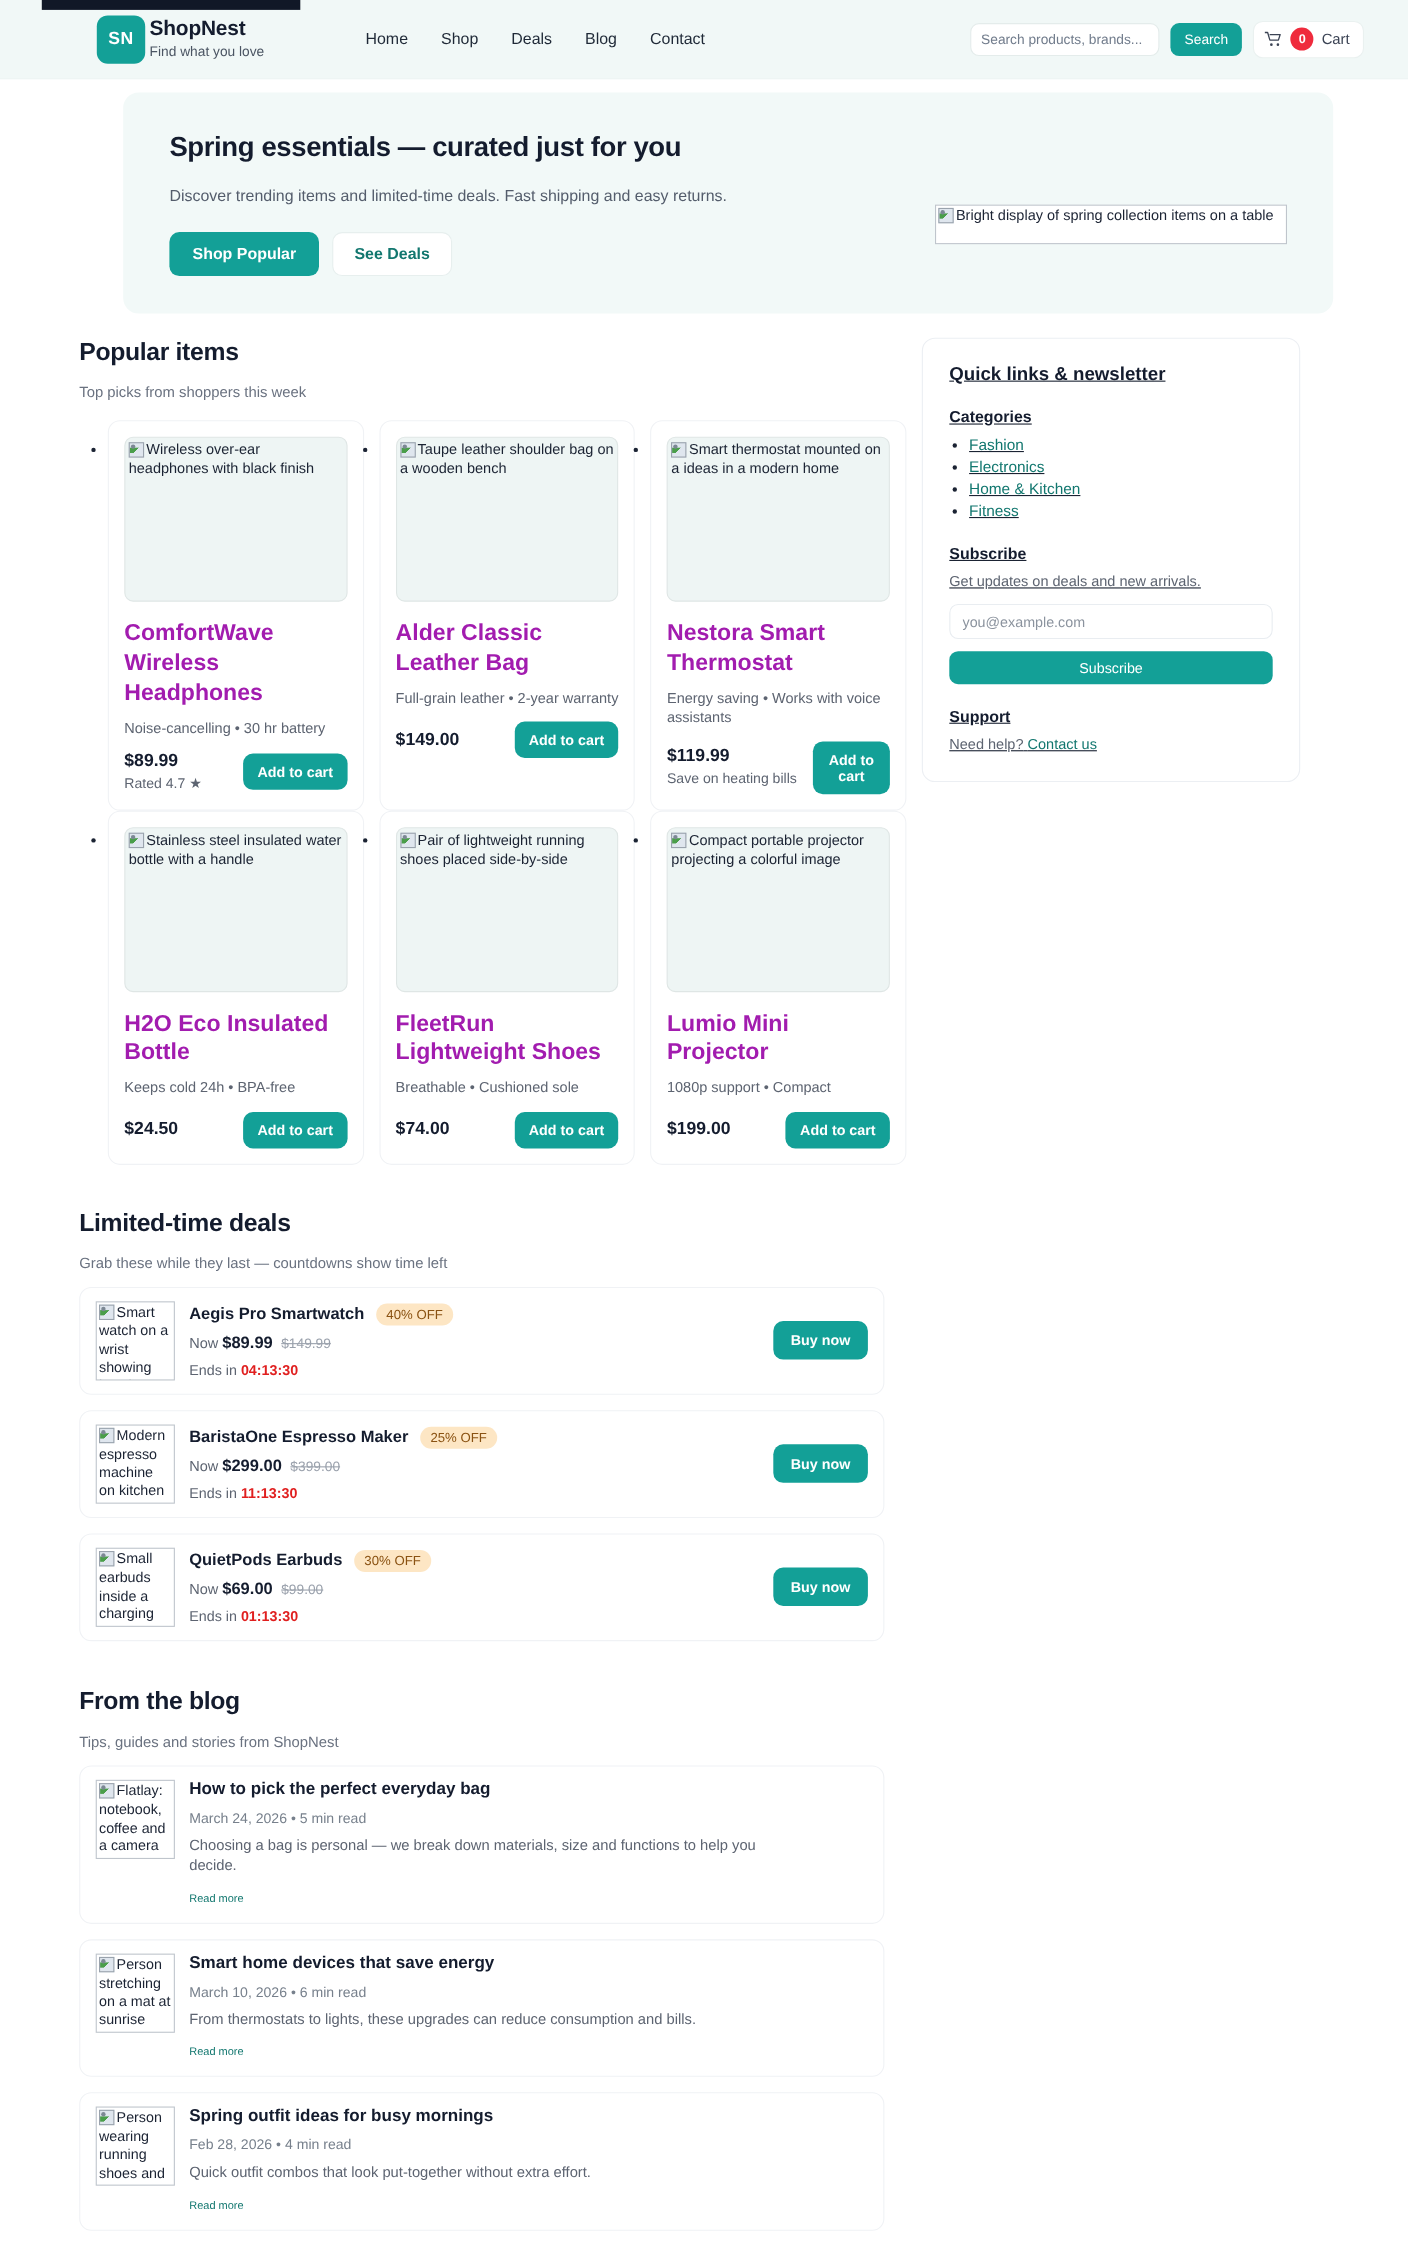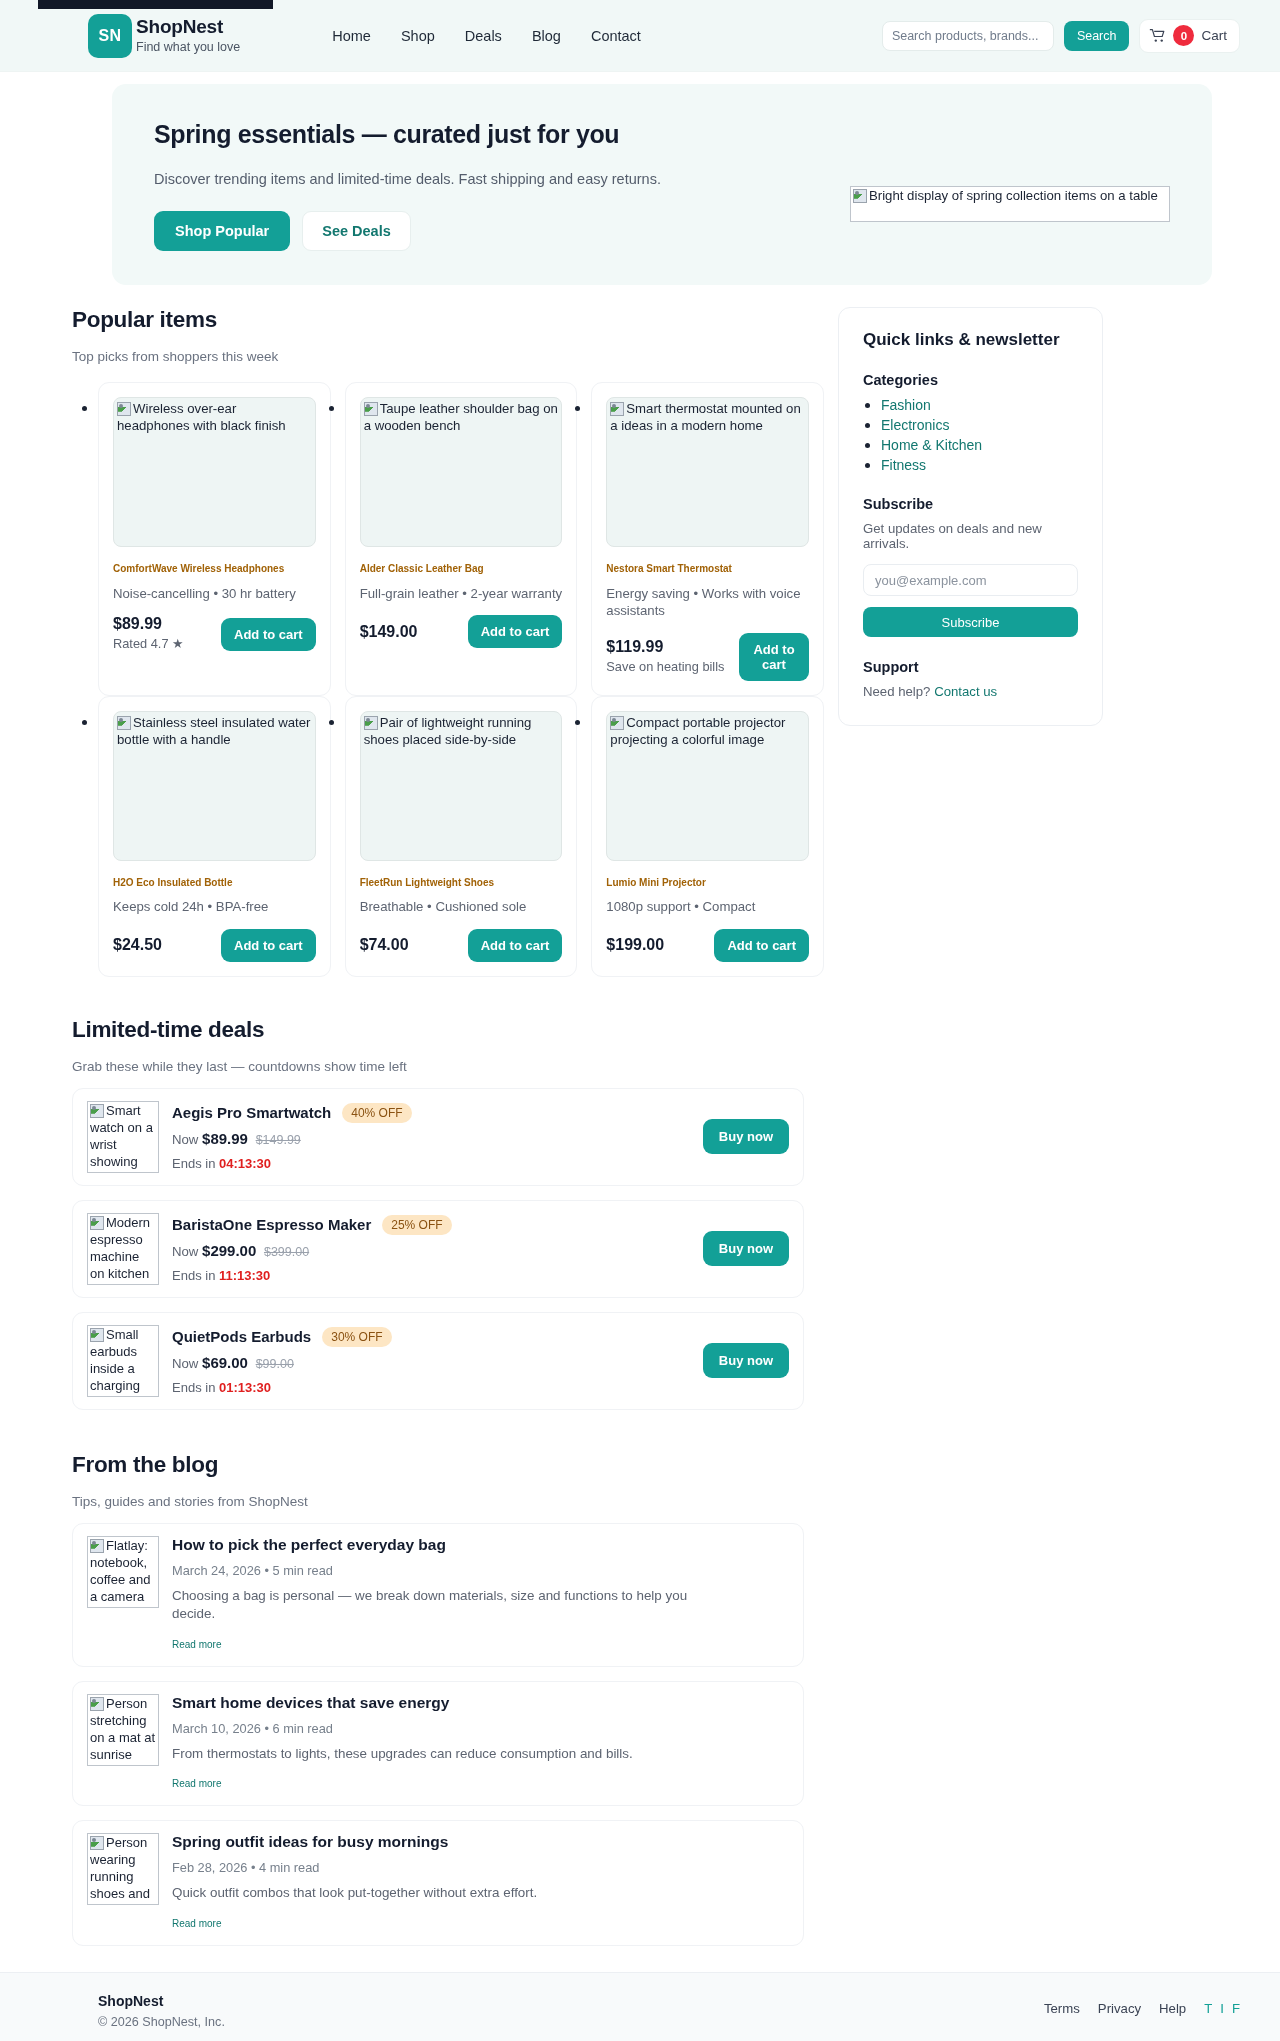--- a/index.html
+++ b/index.html
@@ -182,21 +182,21 @@
   }
 
   
   .page {
     display: flex;
     gap: 8px;
     padding: 0 40px 0 72px;
     align-items: flex-start;
   }
   .content-col { width: 752px; padding-top: 22px; }
-  .side-col { width: 265px; padding-top: 22px; margin-left: 6px; }
+  .side-col { width: 344px; padding-top: 22px; margin-left: 6px; text-decoration: underline; }
 
   .section-title {
     margin: 0;
     font-size: 22.5px;
     font-weight: bold;
     letter-spacing: -.3px;
     color: #141c2e;
   }
   .section-sub {
     margin: 16px 0 0 0;
@@ -232,23 +232,23 @@
     background: #eef5f4;
     border: 1px solid #dfe6e5;
     font-size: 13.2px;
     line-height: 1.3;
     color: #1b2333;
     overflow: hidden;
     padding: 2px 3px;
   }
   .prod-name {
     margin: 16px 0 0 0;
-    font-size: 10px;
-    font-weight: bold;
-    color: #a16207;
+    font-size: 21px;
+    font-weight: bold;
+    color: #a21caf;
     line-height: 1.28;
   }
   .prod-meta {
     margin: 9px 0 0 0;
     font-size: 13.2px;
     color: #5d6471;
     line-height: 1.32;
   }
   .prod-bottom {
     margin-top: 13px;

